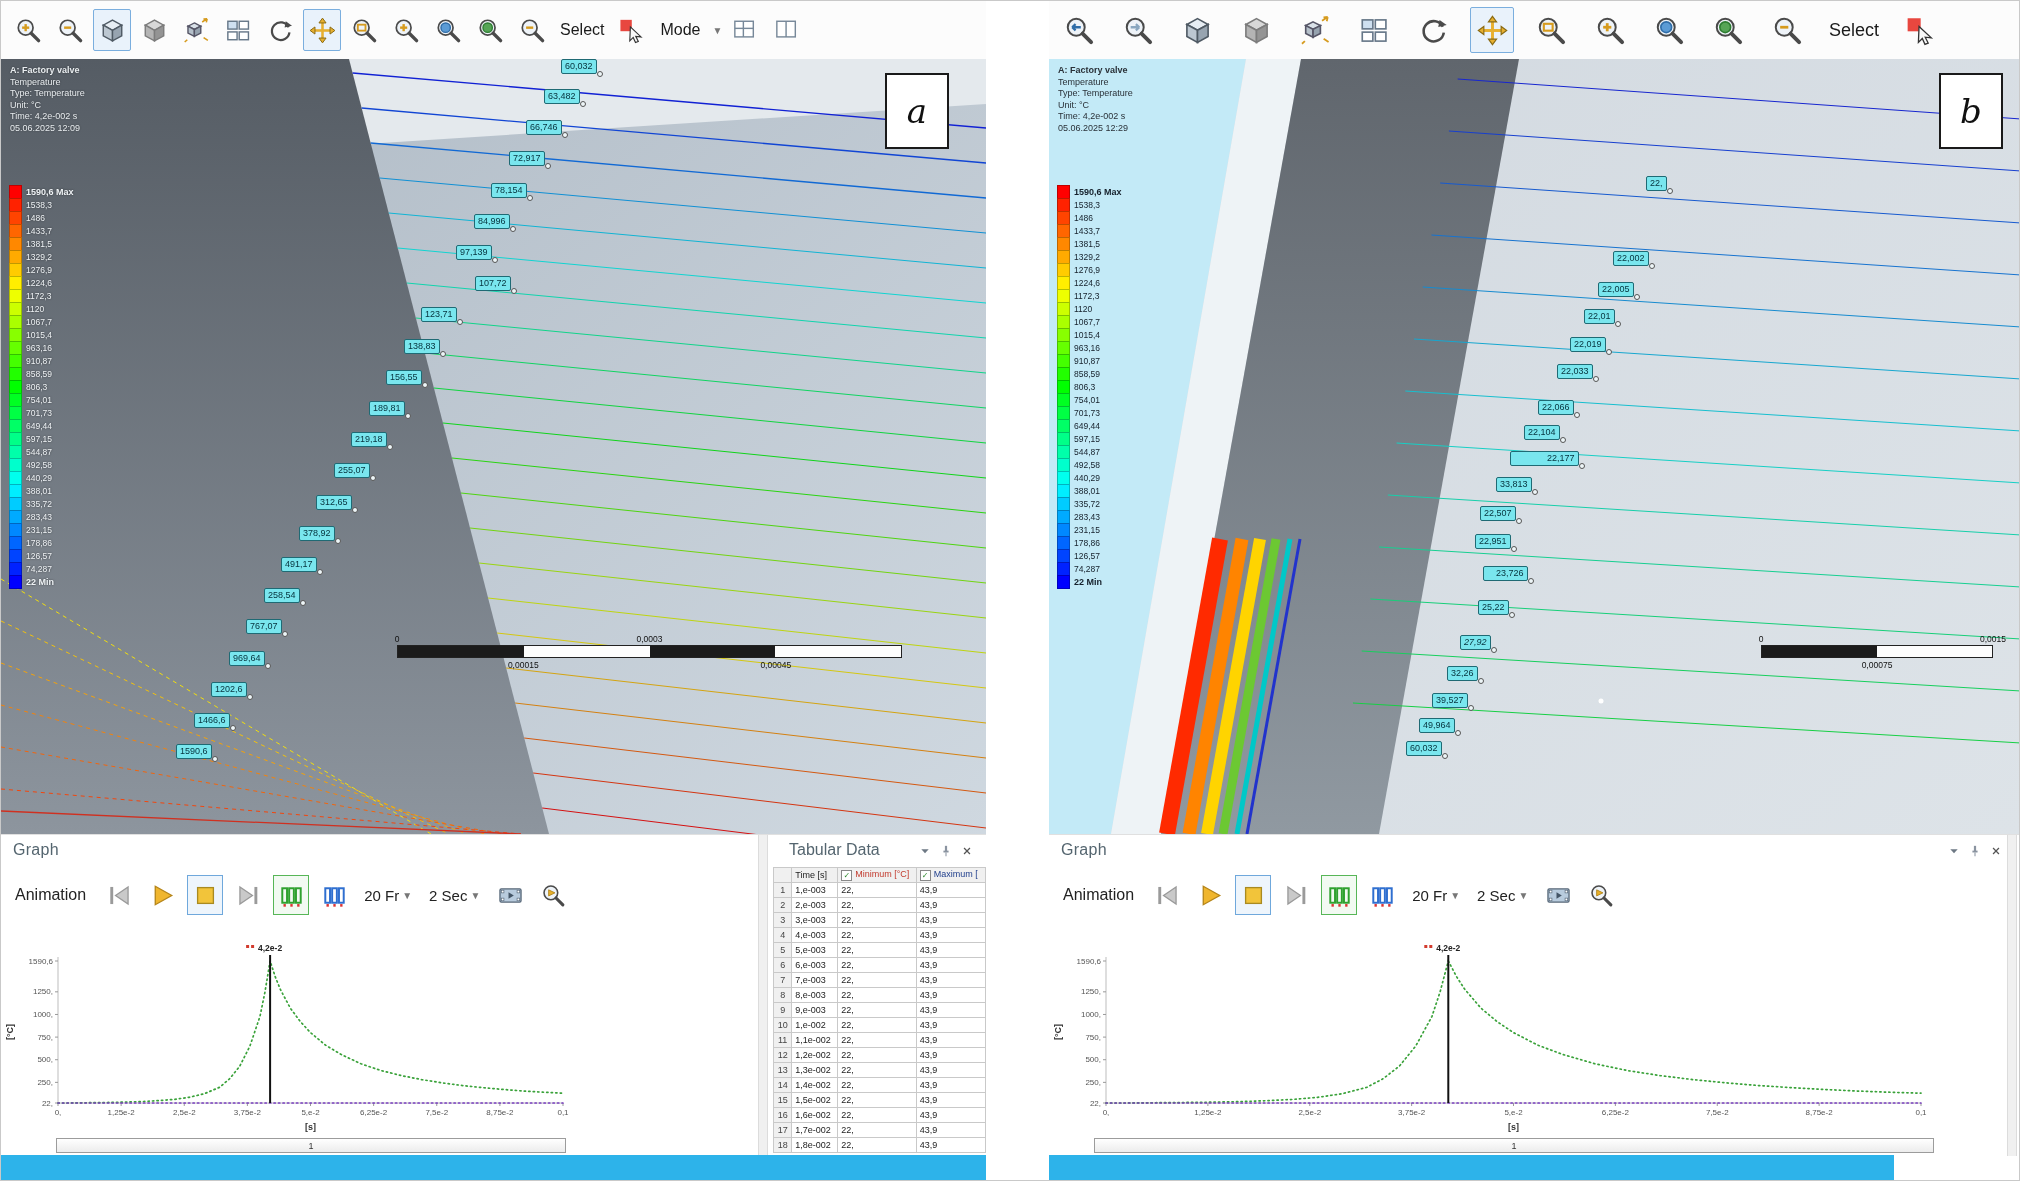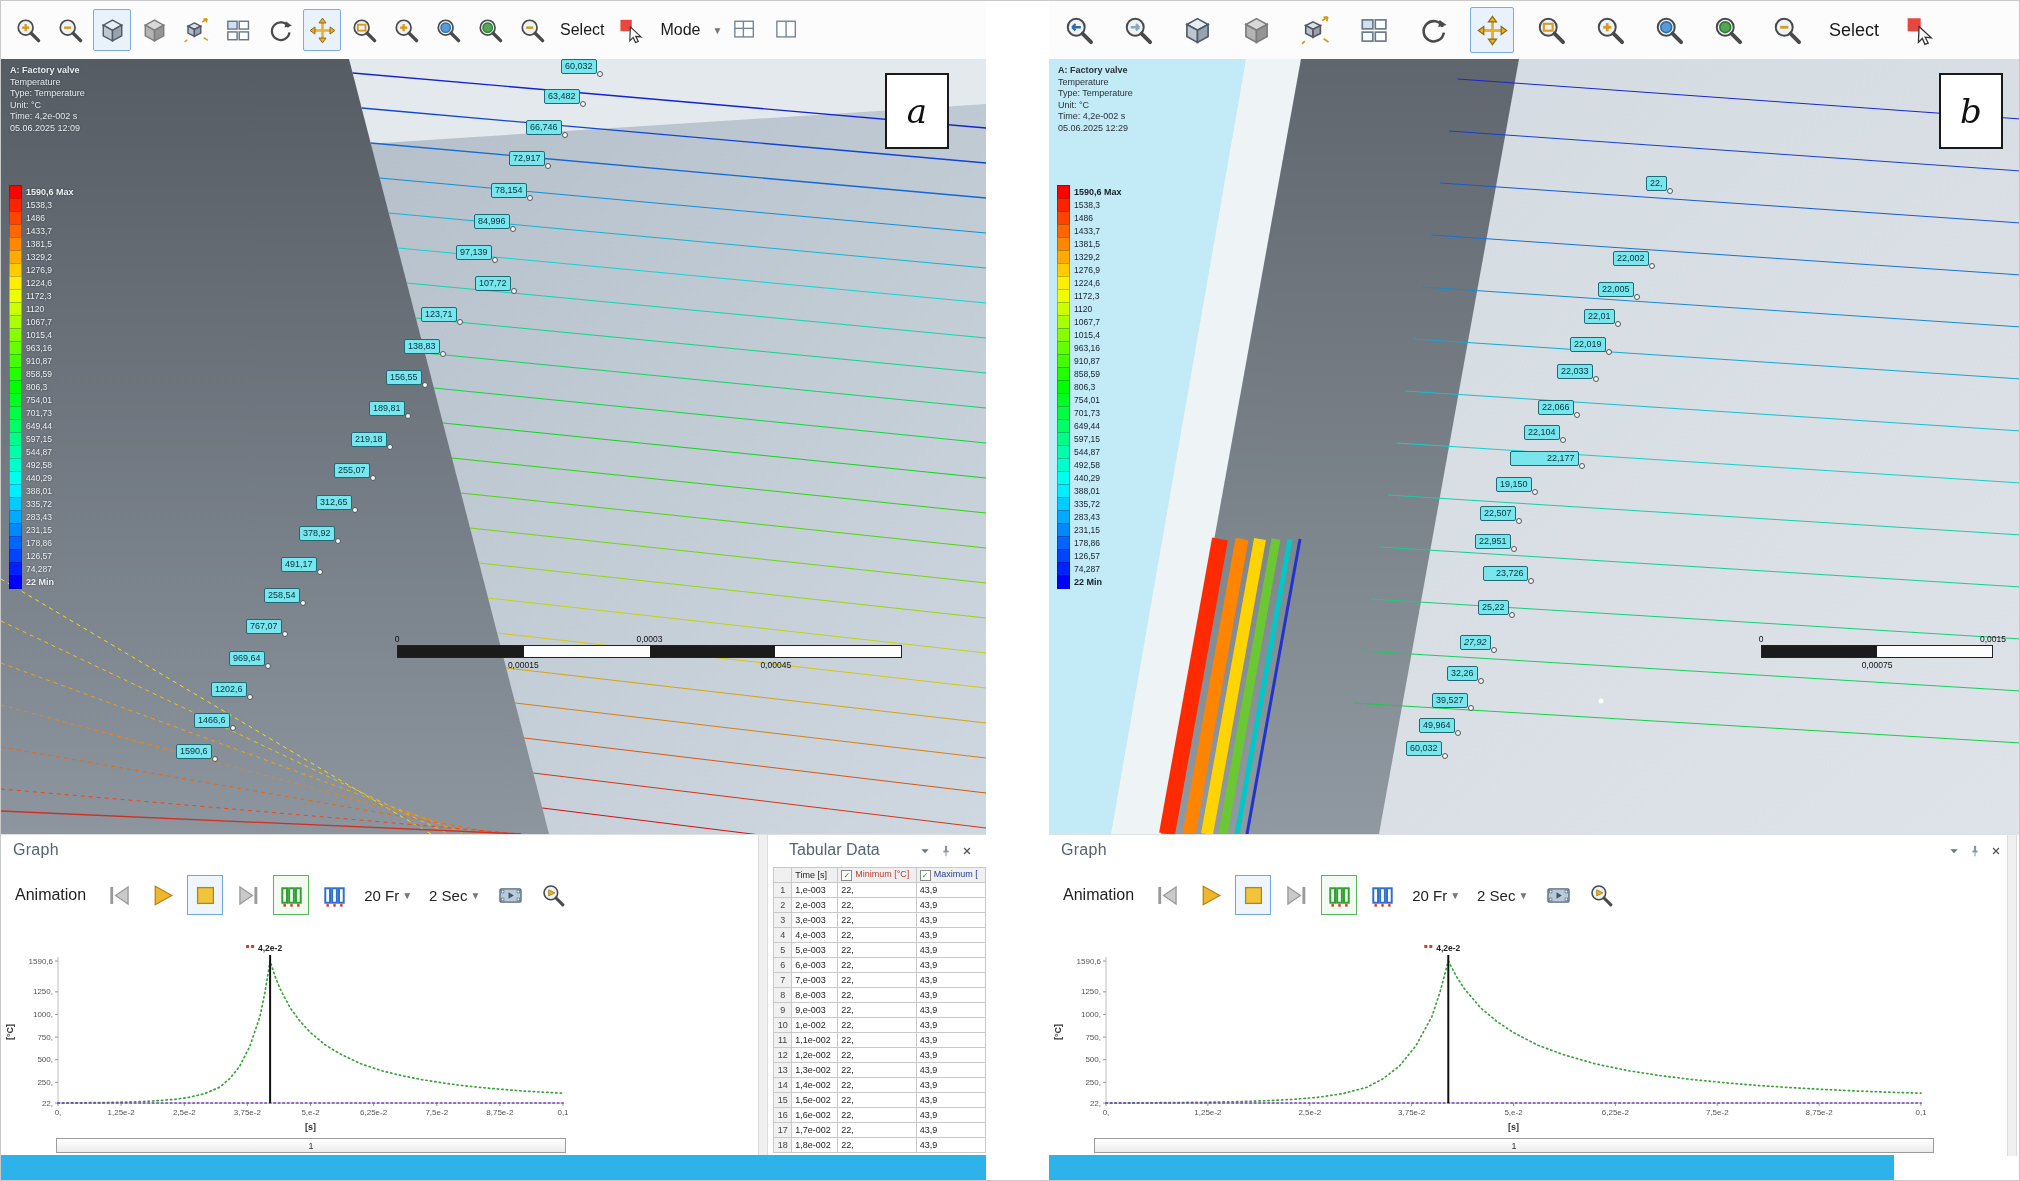--- a/index.html
+++ b/index.html
@@ -992,21 +992,21 @@
       <div class="fig-label" id="fig-b">b</div>
     <span class="probe-tag" style="left: 597px; top: 117px;">22,</span>
         <span class="probe-tag" style="left: 564px; top: 192px;">22,002</span>
         <span class="probe-tag" style="left: 549px; top: 223px;">22,005</span>
         <span class="probe-tag" style="left: 535px; top: 250px;">22,01</span>
         <span class="probe-tag" style="left: 521px; top: 278px;">22,019</span>
         <span class="probe-tag" style="left: 508px; top: 305px;">22,033</span>
         <span class="probe-tag" style="left: 489px; top: 341px;">22,066</span>
         <span class="probe-tag" style="left: 475px; top: 366px;">22,104</span>
         <span class="probe-tag" style="left: 461px; top: 392px; padding-left: 36px;">22,177</span>
-        <span class="probe-tag" style="left: 447px; top: 418px;">19,150</span>
+        <span class="probe-tag" style="left: 447px; top: 418px;">33,813</span>
         <span class="probe-tag" style="left: 431px; top: 447px;">22,507</span>
         <span class="probe-tag" style="left: 426px; top: 475px;">22,951</span>
         <span class="probe-tag" style="left: 434px; top: 507px; padding-left: 12px;">23,726</span>
         <span class="probe-tag" style="left: 429px; top: 541px;">25,22</span>
         <span class="probe-tag" style="left: 411px; top: 576px; font-style: italic;">27,92</span>
         <span class="probe-tag" style="left: 398px; top: 607px;">32,26</span>
         <span class="probe-tag" style="left: 383px; top: 634px;">39,527</span>
         <span class="probe-tag" style="left: 370px; top: 659px;">49,964</span>
         <span class="probe-tag" style="left: 357px; top: 682px;">60,032</span>
       </div>

